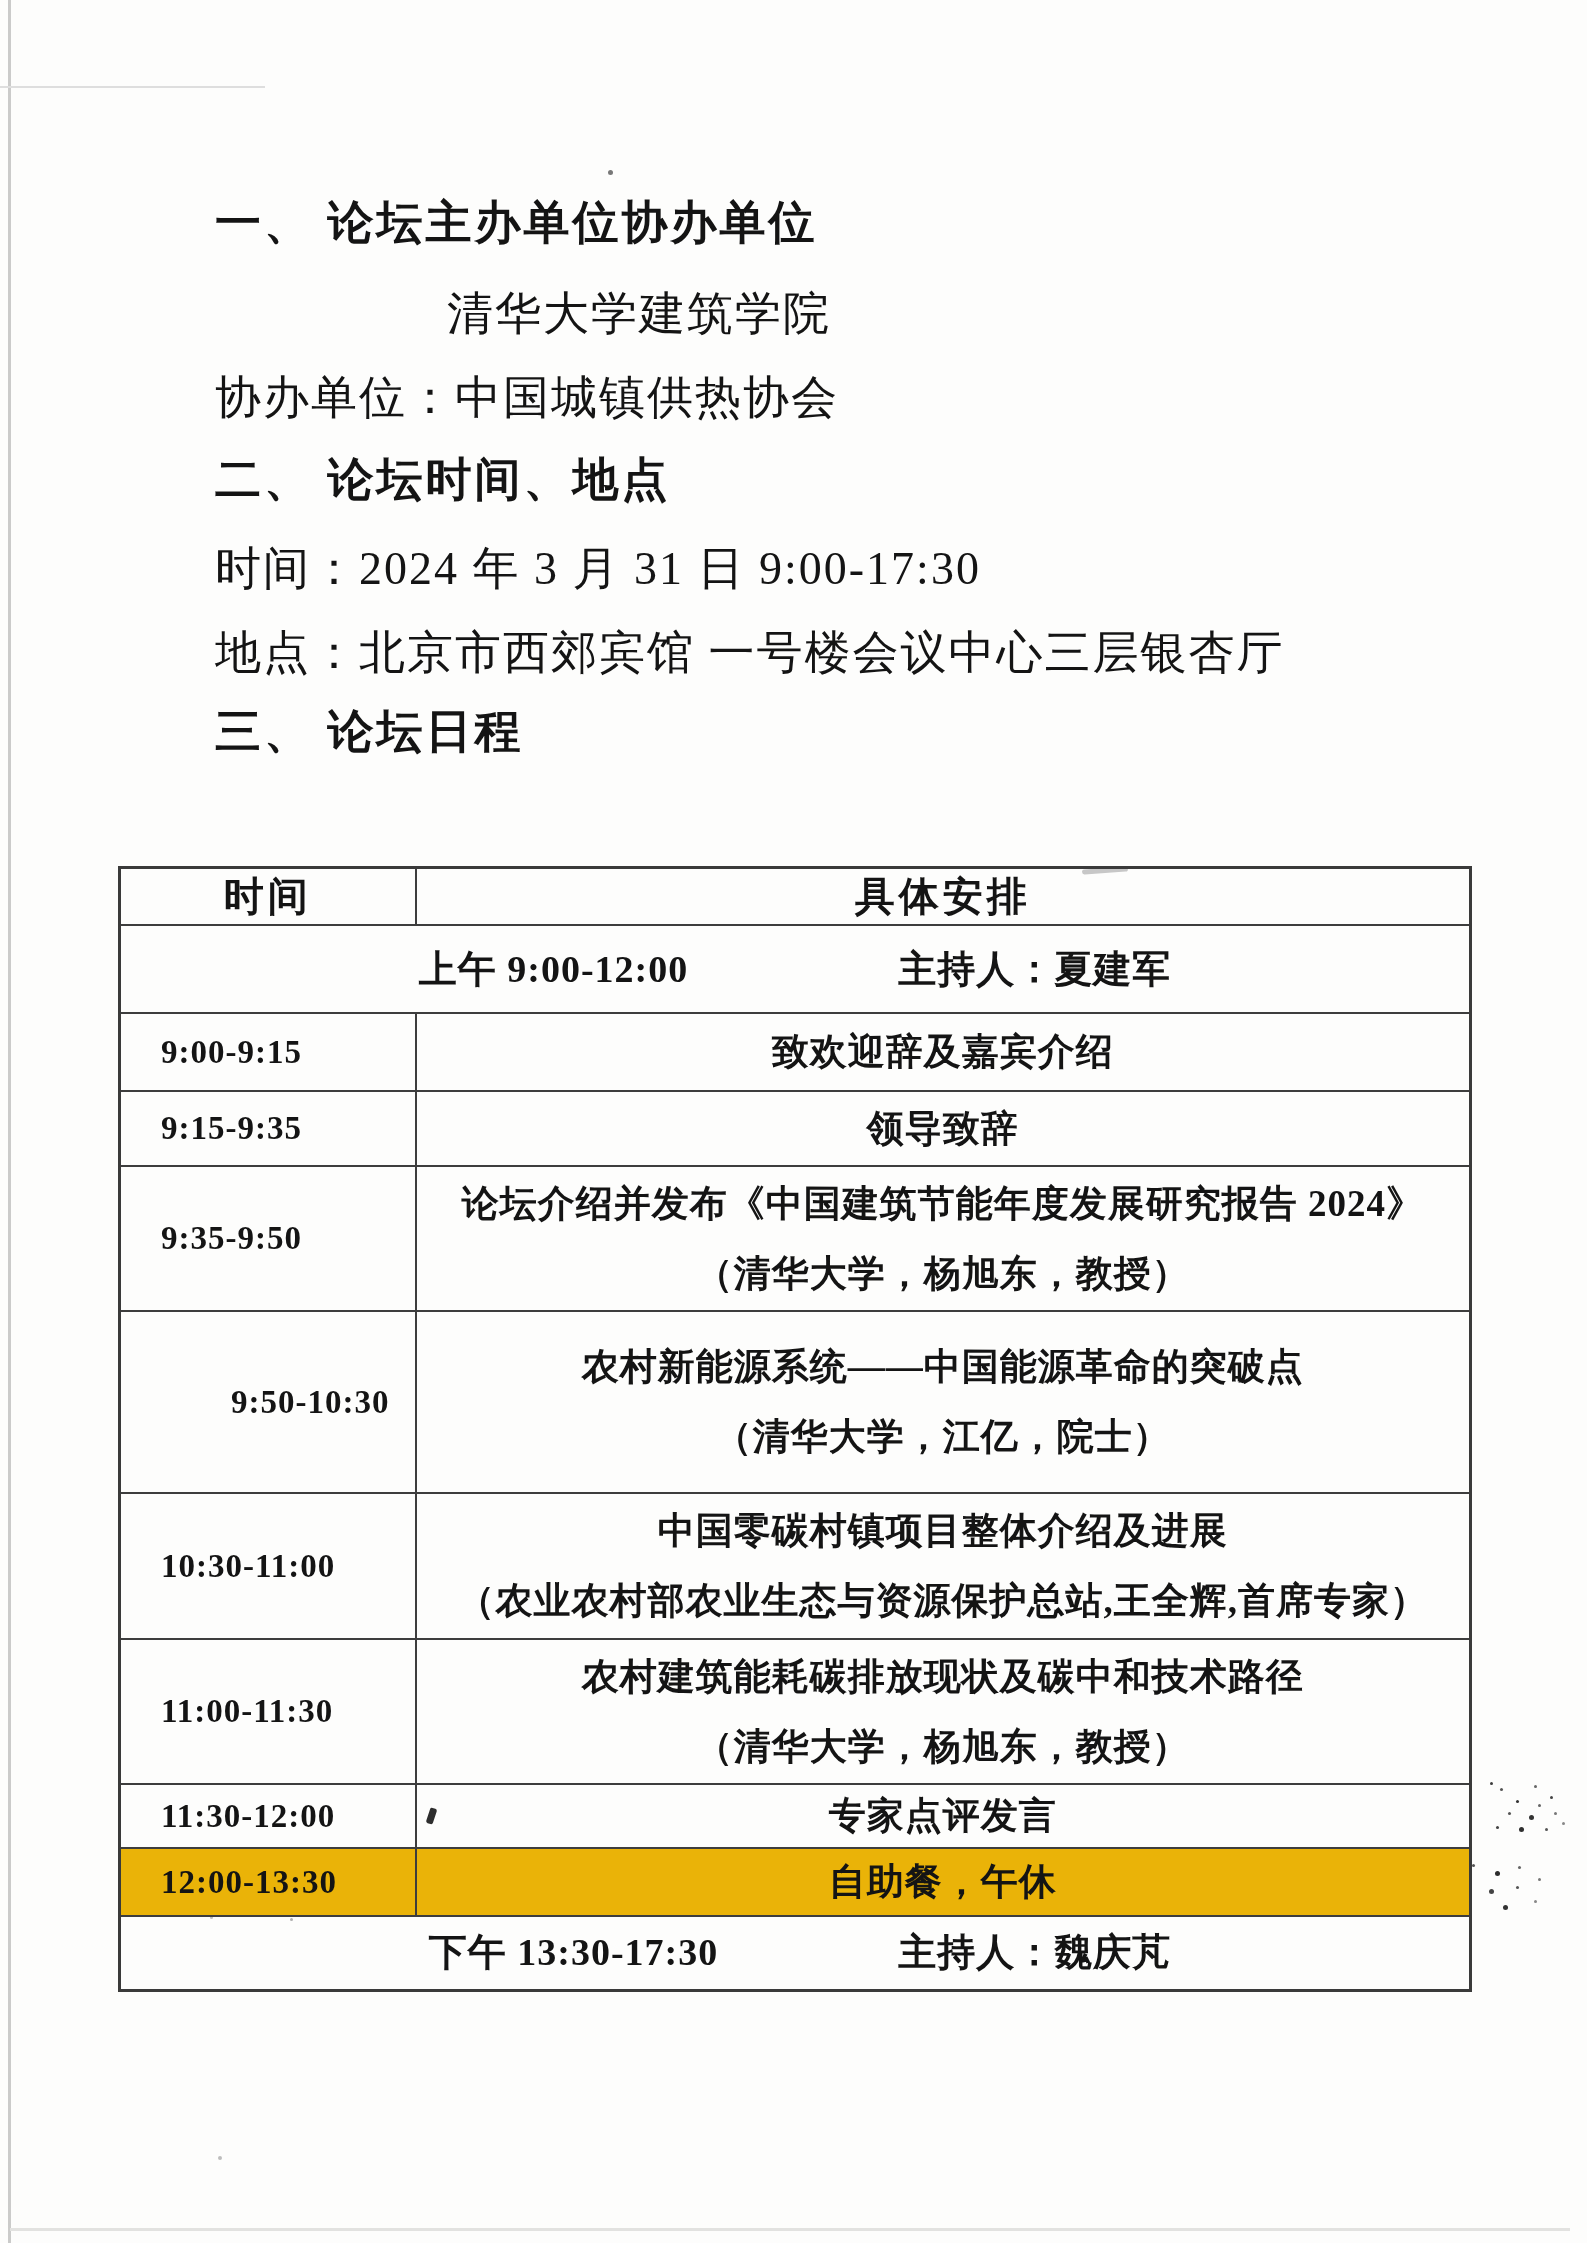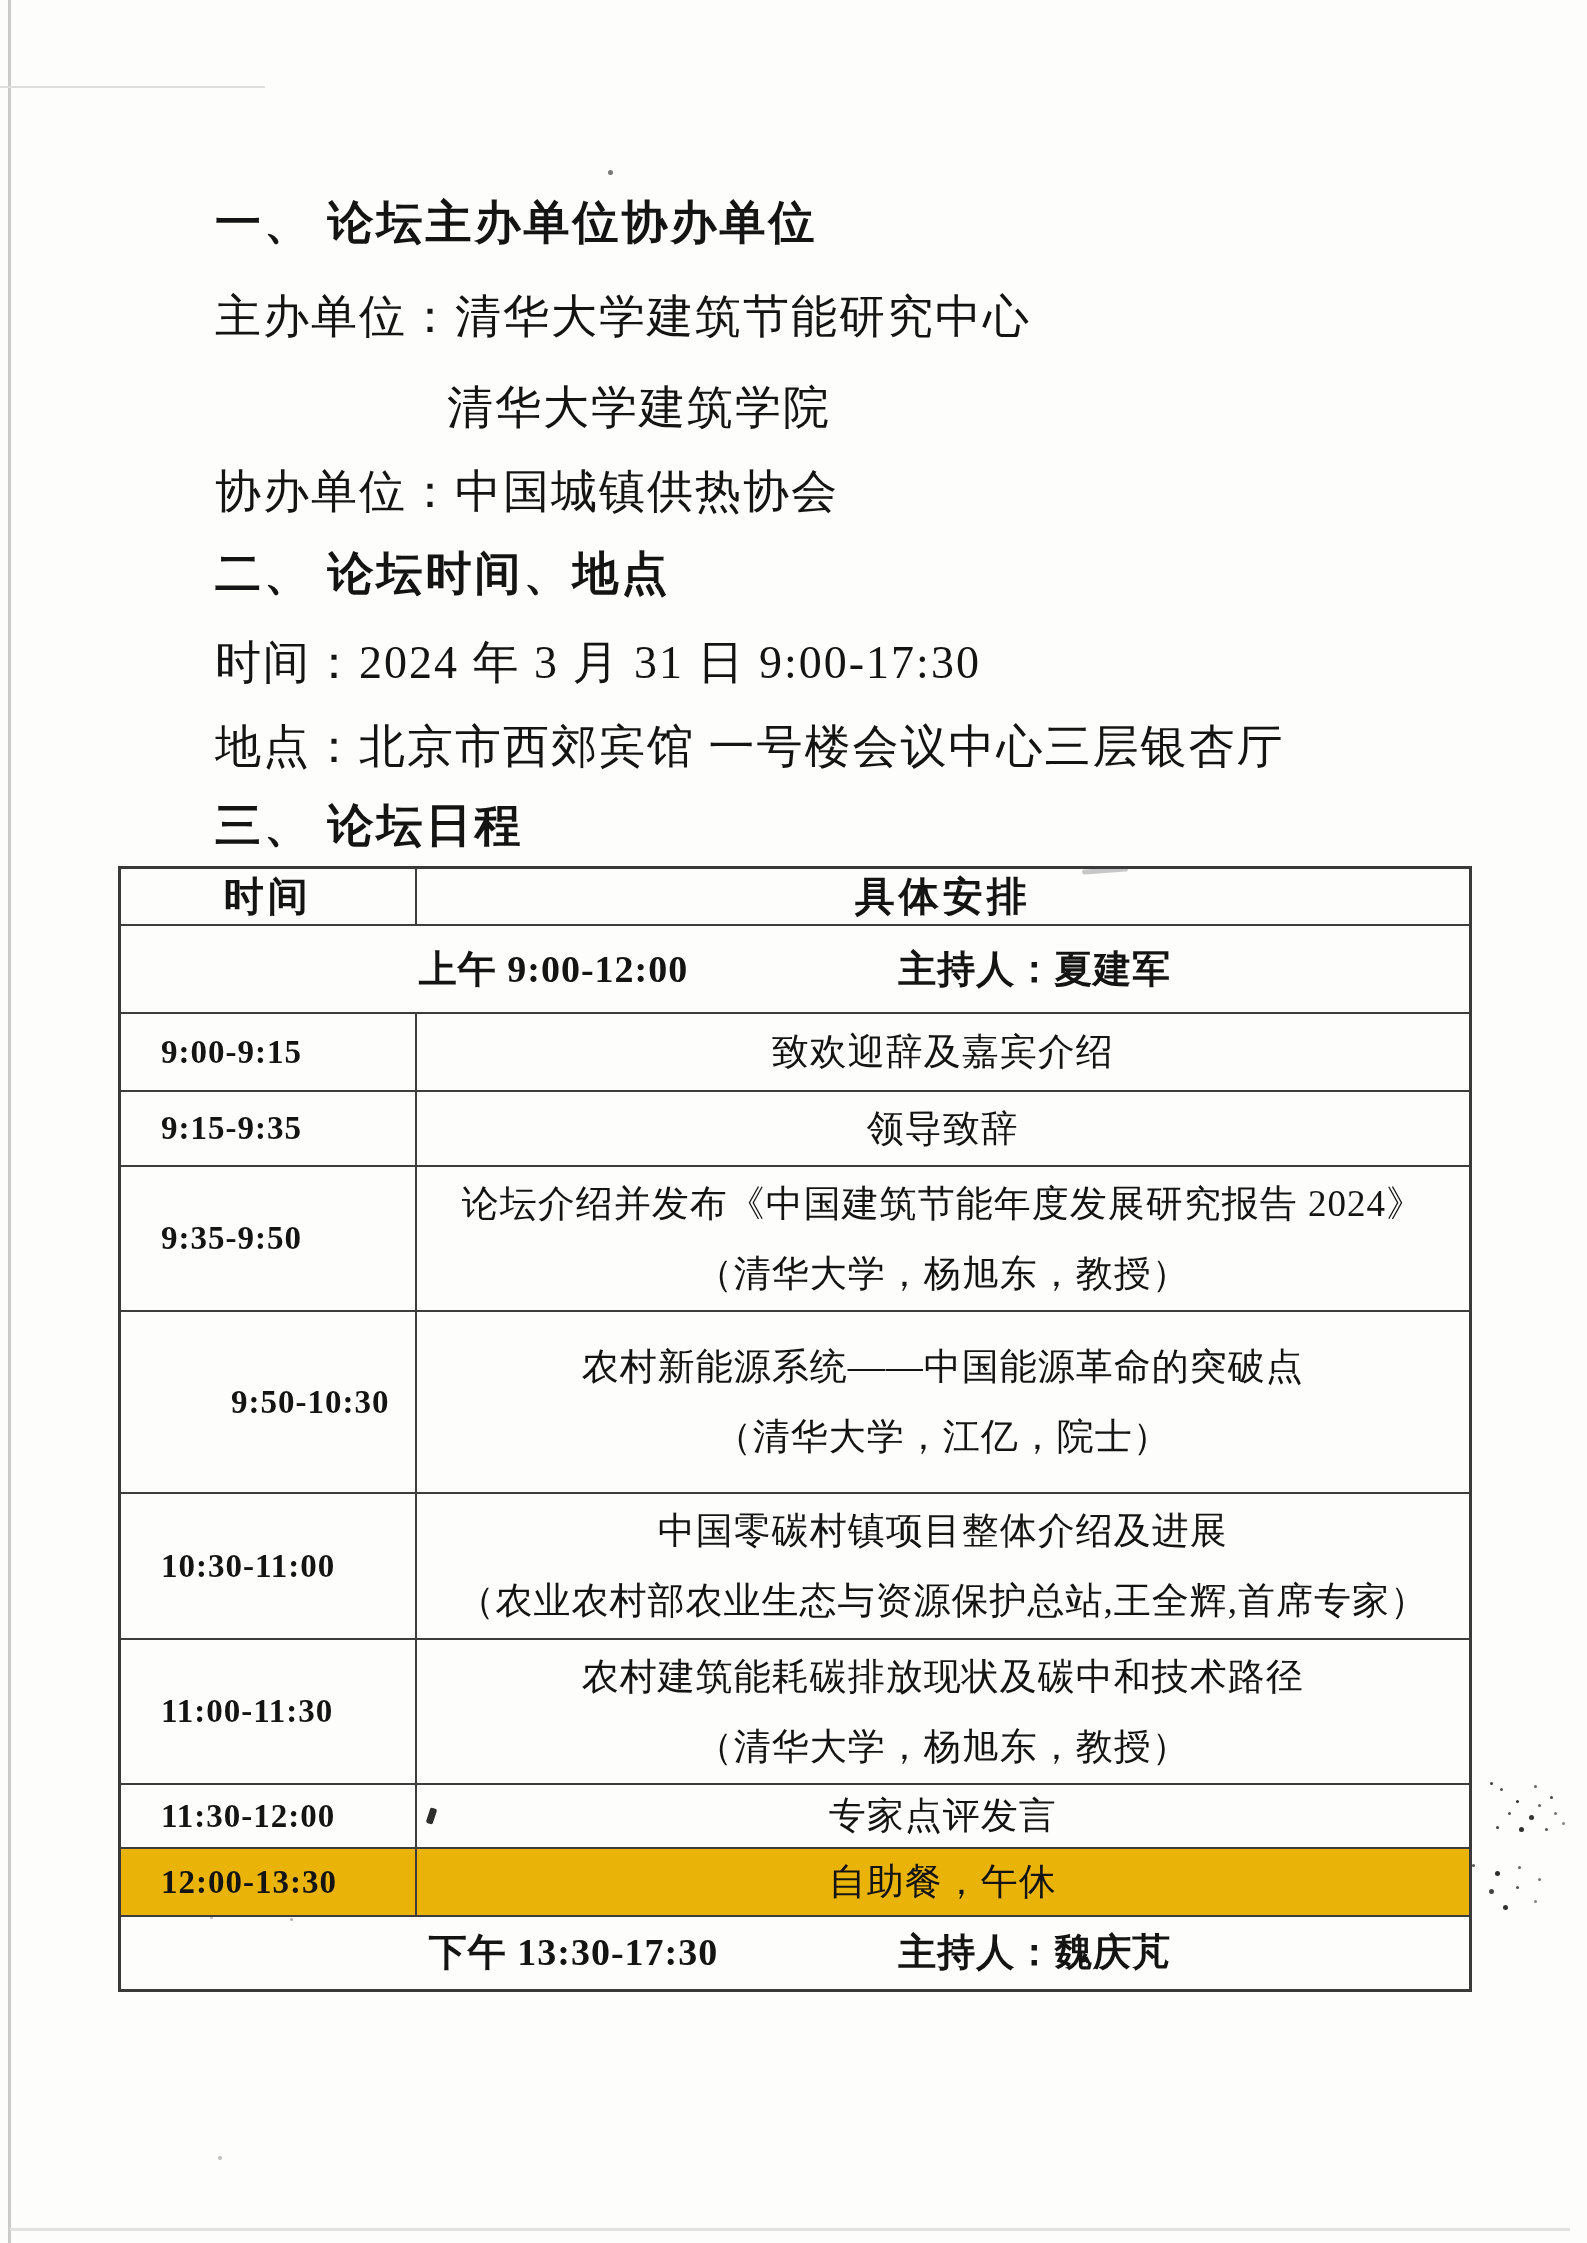--- a/index.html
+++ b/index.html
@@ -55,21 +55,21 @@
   .agenda td, .agenda th { border:2px solid #3d3d3d; vertical-align:middle; }
   .agenda th { font-size:40px; font-weight:700; letter-spacing:4px; text-align:center; }
   .h-header { height:56px; }  .h-sess { height:88px; } .h-sess2 { height:74px; }
   .h-r1 { height:78px; } .h-r2 { height:75px; } .h-r3 { height:145px; }
   .h-r4 { height:182px; } .h-r5 { height:146px; } .h-r6 { height:145px; }
   .h-r7 { height:64px; } .h-r8 { height:68px; }
 
   td.time-cell { font-size:33px; font-weight:600; padding-left:40px; letter-spacing:1px; white-space:nowrap; }
   td.time-cell.time-shift { padding-left:110px; }
   td.content-cell { text-align:center; }
-  .content-cell .line { font-size:37px; font-weight:400; line-height:70px; letter-spacing:1px; white-space:nowrap; }
+  .content-cell .line { font-size:37px; font-weight:700; line-height:70px; letter-spacing:1px; white-space:nowrap; }
   tr.single .content-cell .line { line-height:normal; }
 
   td.session-cell { padding:0; }
   .session-inner { display:flex; justify-content:center; align-items:center; gap:210px;
                    font-size:38px; font-weight:700; letter-spacing:1px; white-space:nowrap; }
   tr.shaded td { background:#eab308;margin-top:33px; }
   tr.session-pm .session-inner { gap:180px;padding-left:10px; }
 </style>
 </head>
 <body>
@@ -82,21 +82,20 @@
   <div class="dot-a"></div>
   <div class="dot-b"></div>
   <div class="pencil-mark"></div>
   <div class="stray-comma"></div>
   <div class="speck speck-a"></div>
   <div class="speck speck-b"></div>
   <div class="speck speck-c"></div>
 
   <div class="text-block">
     <div class="t-line t-head">一、 论坛主办单位协办单位</div>
-    <div class="t-line mt36">主办单位：清华大学建筑节能研究中心</div>
     <div class="t-line mt33 indent2">清华大学建筑学院</div>
     <div class="t-line mt26">协办单位：中国城镇供热协会</div>
     <div class="t-line t-head mt24">二、 论坛时间、地点</div>
     <div class="t-line mt31">时间：2024 年 3 月 31 日 9:00-17:30</div>
     <div class="t-line mt26">地点：北京市西郊宾馆 一号楼会议中心三层银杏厅</div>
     <div class="t-line t-head mt21">三、 论坛日程</div>
   </div>
 
   <table class="agenda">
     <colgroup>

